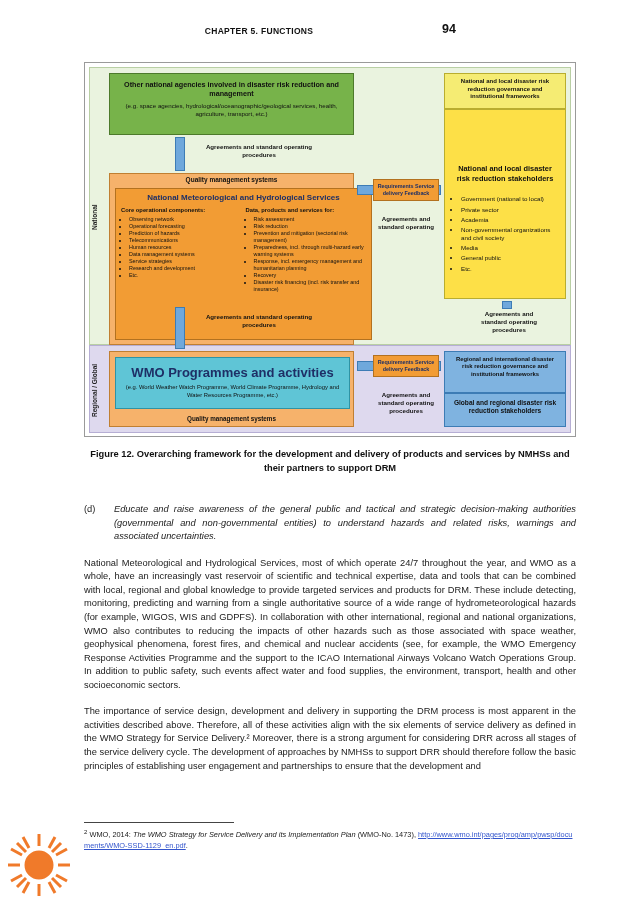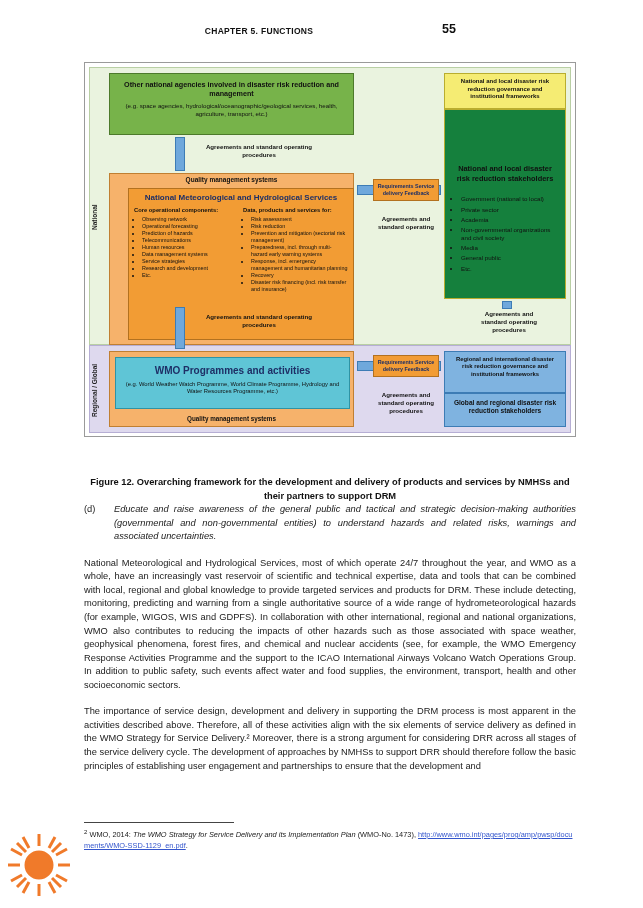--- a/index.html
+++ b/index.html
@@ -80,45 +80,44 @@
   
   .box-frameworks {
     left: 355px; top: 6px; width: 122px; height: 36px;
     background: #f5ec73; border: 1px solid #b9ad2f;
     padding: 4px 5px;
     text-align: center; font-size: 6px; font-weight: bold;
   }
   
   .box-stake {
     left: 355px; top: 42px; width: 122px; height: 190px;
-    background: #15803d; border: 1px solid #b9ad2f;
+    background: #fde047; border: 1px solid #b9ad2f;
     padding: 6px 6px;
   }
   .box-stake .t {
     font-size: 7.4px; font-weight: bold; text-align: center;
     margin: 48px 0 12px 0; line-height: 1.3;
   }
   .box-stake ul { margin: 0; padding-left: 10px; }
   .box-stake li { font-size: 6.2px; margin-bottom: 2.5px; }
 
   
   .qms-outer {
     left: 20px; top: 106px; width: 245px; height: 172px;
     background: #f6b26b; border: 1px solid #c07f32;
     padding: 0;
   }
   .qms-label {
     position: absolute; left: 0; top: 2px; width: 100%;
     text-align: center; font-size: 6.5px; font-weight: bold; color: #111;
   }
   .nmhs-box {
-    position: absolute; left: 5px; top: 14px; width: 226px; height: 152px;
+    position: absolute; left: 5px; top: 14px; width: 257px; height: 152px;
     background: #f29c34; border: 1px solid #b3711f;
     padding: 4px 5px;
-    margin-left: 13px;
   }
   .nmhs-title {
     text-align: center; font-size: 8px; font-weight: bold;
     color: #1e2f66; line-height: 1.25; margin-bottom: 4px;
   }
   .nmhs-cols { display: flex; gap: 4px; }
   .nmhs-col { width: 50%; }
   .nmhs-col h5 {
     margin: 0 0 2px 0; font-size: 5.8px; font-weight: bold;
   }
@@ -128,21 +127,21 @@
   
   .wmo-outer {
     left: 20px; top: 284px; width: 245px; height: 76px;
     background: #f6b26b; border: 1px solid #c07f32;
   }
   .wmo-box {
     position: absolute; left: 5px; top: 5px; width: 235px; height: 52px;
     background: #5fc5d6; border: 1px solid #2e93a5;
     padding: 7px 8px; text-align: center;
   }
-  .wmo-box .t { font-size: 10px; font-weight: bold; color: #1e2f66; }
+  .wmo-box .t { font-size: 13px; font-weight: bold; color: #1e2f66; }
   .wmo-box .s { font-size: 5.8px; margin-top: 3px; line-height: 1.3; }
   .wmo-qms {
     position: absolute; left: 0; bottom: 3px; width: 100%;
     text-align: center; font-size: 6.3px; font-weight: bold;
   }
 
   .box-reg-frame {
     left: 355px; top: 284px; width: 122px; height: 42px;
     background: #7fb3e0; border: 1px solid #3d7cb5;
     padding: 4px 5px; text-align: center;
@@ -187,21 +186,21 @@
     position: absolute; height: 10px;
     background: #6fa8dc; border: 1px solid #3d7cb5;
   }
   .arr-h1 { left: 268px; top: 118px; width: 84px; }
   .arr-h2 { left: 268px; top: 294px; width: 84px; }
 
   
   .caption {
     position: absolute; left: 84px; top: 448px; width: 492px;
     text-align: center; font-size: 9.3px; font-weight: bold;
-    line-height: 1.5; color: #111; margin-top: 28px;
+    line-height: 1.5; color: #111;
   }
 
   
   .body {
     position: absolute; left: 84px; top: 503px; width: 492px;
     font-size: 9.3px; line-height: 1.46; color: #1a1a1a;
     text-align: justify;
   }
   .para { margin-bottom: 13px; }
   .item-d { display: flex; gap: 0; }
@@ -236,21 +235,21 @@
     position: absolute; left: 6px; top: 832px; width: 66px; height: 66px;
   }
 </style>
 </head>
 <body>
 
 <div class="page">
 
   <div class="header">
     <span class="chapter">CHAPTER 5. FUNCTIONS</span>
-    <span class="pageno">55</span>
+    <span class="pageno">94</span>
   </div>
 
   <div class="figure-wrap">
     <div class="fig-inner">
 
       <div class="band-national"></div>
       <div class="band-regional"></div>
 
       <div class="side-label side-national">National</div>
       <div class="side-label side-regional">Regional / Global</div>

